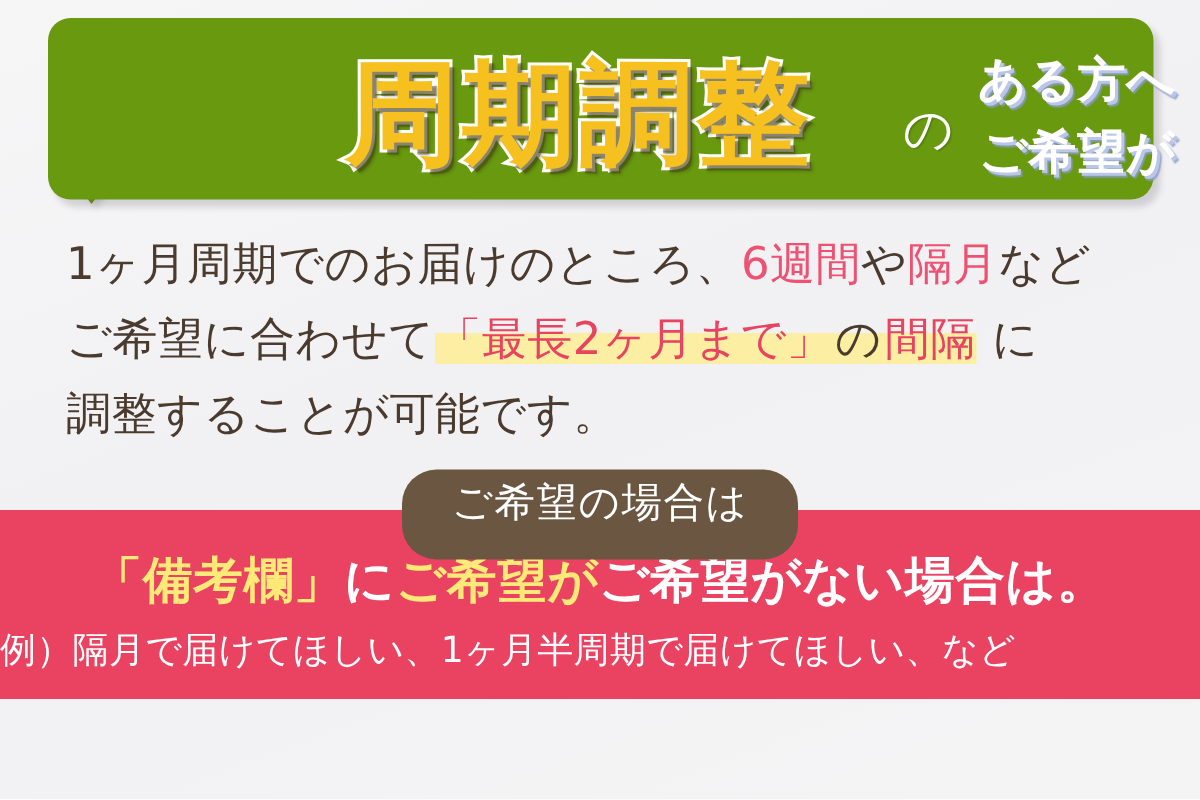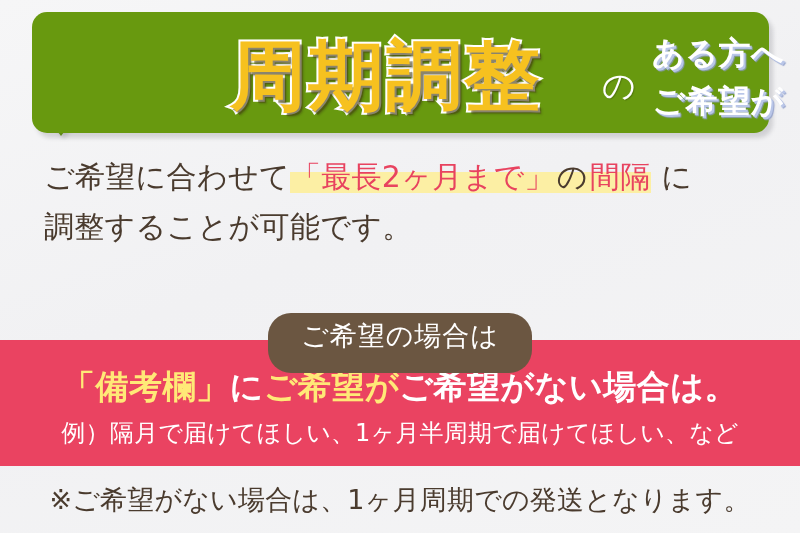--- a/index.html
+++ b/index.html
@@ -187,21 +187,20 @@
     font-weight: bold;
     letter-spacing: 0.5px;
     white-space: nowrap;
   }
   .band-yellow { color: #ffe977; margin-top: 11px; }
   .band-line2 {
     position: absolute;
     left: 0;
     top: 76px;
     width: 800px;
-    text-align: center;
     color: #ffffff;
     font-size: 24px;
     line-height: 34px;
     letter-spacing: 0.2px;
     white-space: nowrap;
   }
 
   
   .note {
     position: absolute;
@@ -231,26 +230,26 @@
 
       <div class="kibou">
         <div>ある方へ</div>
         <div>ご希望が</div>
       </div>
 
     </div>
   </div>
 
   <div class="para">
+    <span class="ln"><span>1ヶ月周期でのお届けのところ、</span><span class="accent-pink">6週間</span><span>や</span><span class="accent-pink">隔月</span><span>など</span></span>
     <span class="ln"><span>ご希望に合わせて</span><span class="hl-yellow accent-pink-b">「最長2ヶ月まで」</span><span class="hl-yellow">の</span><span class="hl-yellow accent-pink-b">間隔</span><span> に</span></span>
     <span class="ln">調整することが可能です。</span>
   </div>
 
   <div class="pink-band">
     <div class="band-line1"><span class="band-yellow">「備考欄」</span><span>に</span><span class="band-yellow">ご希望が</span><span>ご希望がない場合は。</span></div>
     <div class="band-line2">例）隔月で届けてほしい、1ヶ月半周期で届けてほしい、など</div>
   </div>
 
   <div class="pill">ご希望の場合は</div>
 
-  <div class="note">※ご希望がない場合は、1ヶ月周期での発送となります。</div>
 
 </div>
 
 </body></html>

